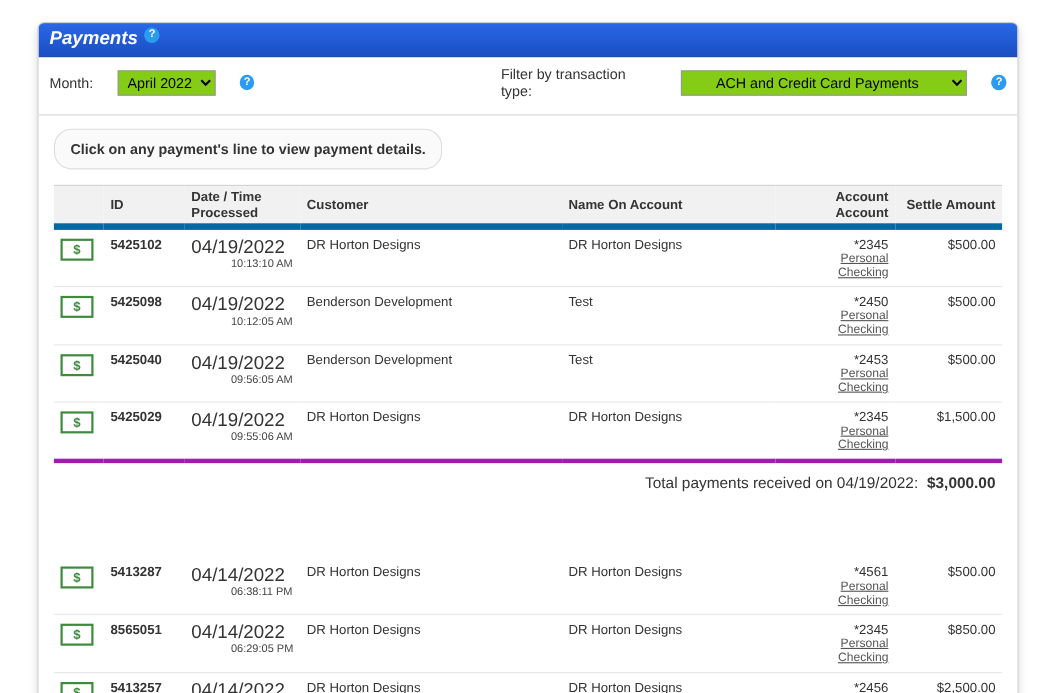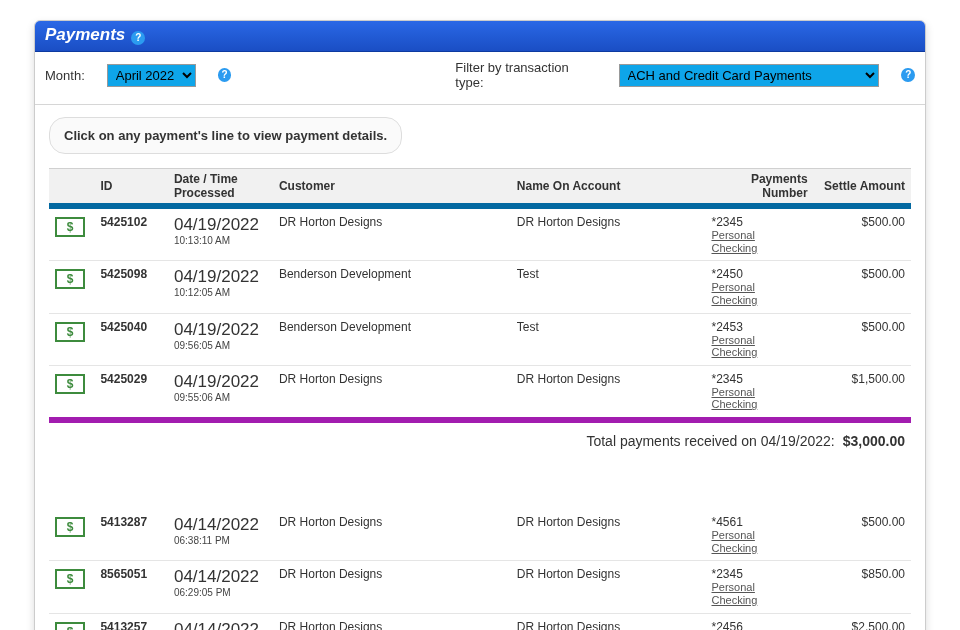--- a/index.html
+++ b/index.html
@@ -21,21 +21,21 @@
   }
   .panel-header {
     background: linear-gradient(#2a68e6, #1a4ec4);
     border-bottom: 1px solid #0d3aa0;
     color: #fff;
     padding: 4px 10px 6px 10px;
     font-size: 17px;
     font-weight: bold;
     font-style: italic;
     display: flex;
-    align-items: flex-end;
+    align-items: flex-start;
     gap: 6px;
   }
   .help-icon {
     display: inline-flex;
     align-items: center;
     justify-content: center;
     width: 14px;
     height: 14px;
     border-radius: 50%;
     background: #2b9bf0;
@@ -51,21 +51,22 @@
     padding: 8px 10px 14px 10px;
     gap: 22px;
     border-bottom: 1px solid #d6d6d6;
     font-size: 13px;
   }
   .filter-bar label { color: #333; }
   .filter-bar select {
     font-size: 13px;
     padding: 2px 4px;
     border: 1px solid #999;
-    background: #0ea5e9;
+    background: #84cc16;
+    text-align: center;
   }
   .filter-bar .spacer { flex: 0 0 180px; }
   .filter-bar select.wide { width: 268px; }
   .content { padding: 12px 14px 4px 14px; }
   .info-box {
     display: inline-block;
     padding: 10px 14px;
     border: 1px solid #ddd;
     border-radius: 16px;
     background: #fafafa;
@@ -92,40 +93,40 @@
     padding: 6px 6px;
     vertical-align: top;
     border-bottom: 1px solid #e5e5e5;
     font-size: 12px;
   }
   .col-icon { width: 40px; }
   .col-id { width: 68px; font-weight: bold; }
   .col-dt { width: 84px; }
   .col-cust { width: 220px; }
   .col-name { width: 180px; }
-  .col-acct { width: 100px; }
+  .col-acct { width: 100px; text-align: right; }
   .col-amt { width: 90px; text-align: right; }
   .money-icon {
     display: inline-flex;
     align-items: center;
     justify-content: center;
     width: 30px;
     height: 20px;
     border: 2px solid #3d8b3d;
     color: #3d8b3d;
     font-weight: bold;
     background: #fff;
     margin-top: 2px;
   }
   .dt-date { font-size: 17px; }
-  .dt-time { font-size: 10px; color: #444; }
+  .dt-time { font-size: 10px; color: #444; margin-left: 36px; }
   .acct-num { font-size: 12px; }
   .acct-type { font-size: 11px; color: #555; line-height: 1.15; text-decoration: underline; }
   .total-row td {
-    border-top: 6px solid #a21caf;
+    border-top: 4px solid #a21caf;
     border-bottom: none;
     text-align: right;
     font-size: 14px;
     padding: 10px 6px 14px 6px;
   }
   .total-label { font-weight: normal; }
   .total-value { font-weight: bold; padding-left: 8px; }
   .group-gap td { border: none; height: 46px; }
 </style>
 </head>
@@ -166,21 +167,21 @@
           <col class="col-acct">
           <col class="col-amt">
       </colgroup>
       <thead>
         <tr>
           <th></th>
           <th>ID</th>
           <th>Date / Time Processed</th>
           <th>Customer</th>
           <th>Name On Account</th>
-          <th class="right">Payments Number</th>
+          <th class="right">Account Account</th>
           <th class="right">Settle Amount</th>
         </tr>
       </thead>
       <tbody id="tbody">
           <tr>
             <td class="col-icon"><span class="money-icon">$</span></td>
             <td class="col-id">5425102</td>
             <td class="col-dt">
               <div class="dt-date">04/19/2022</div>
               <div class="dt-time">10:13:10 AM</div>

